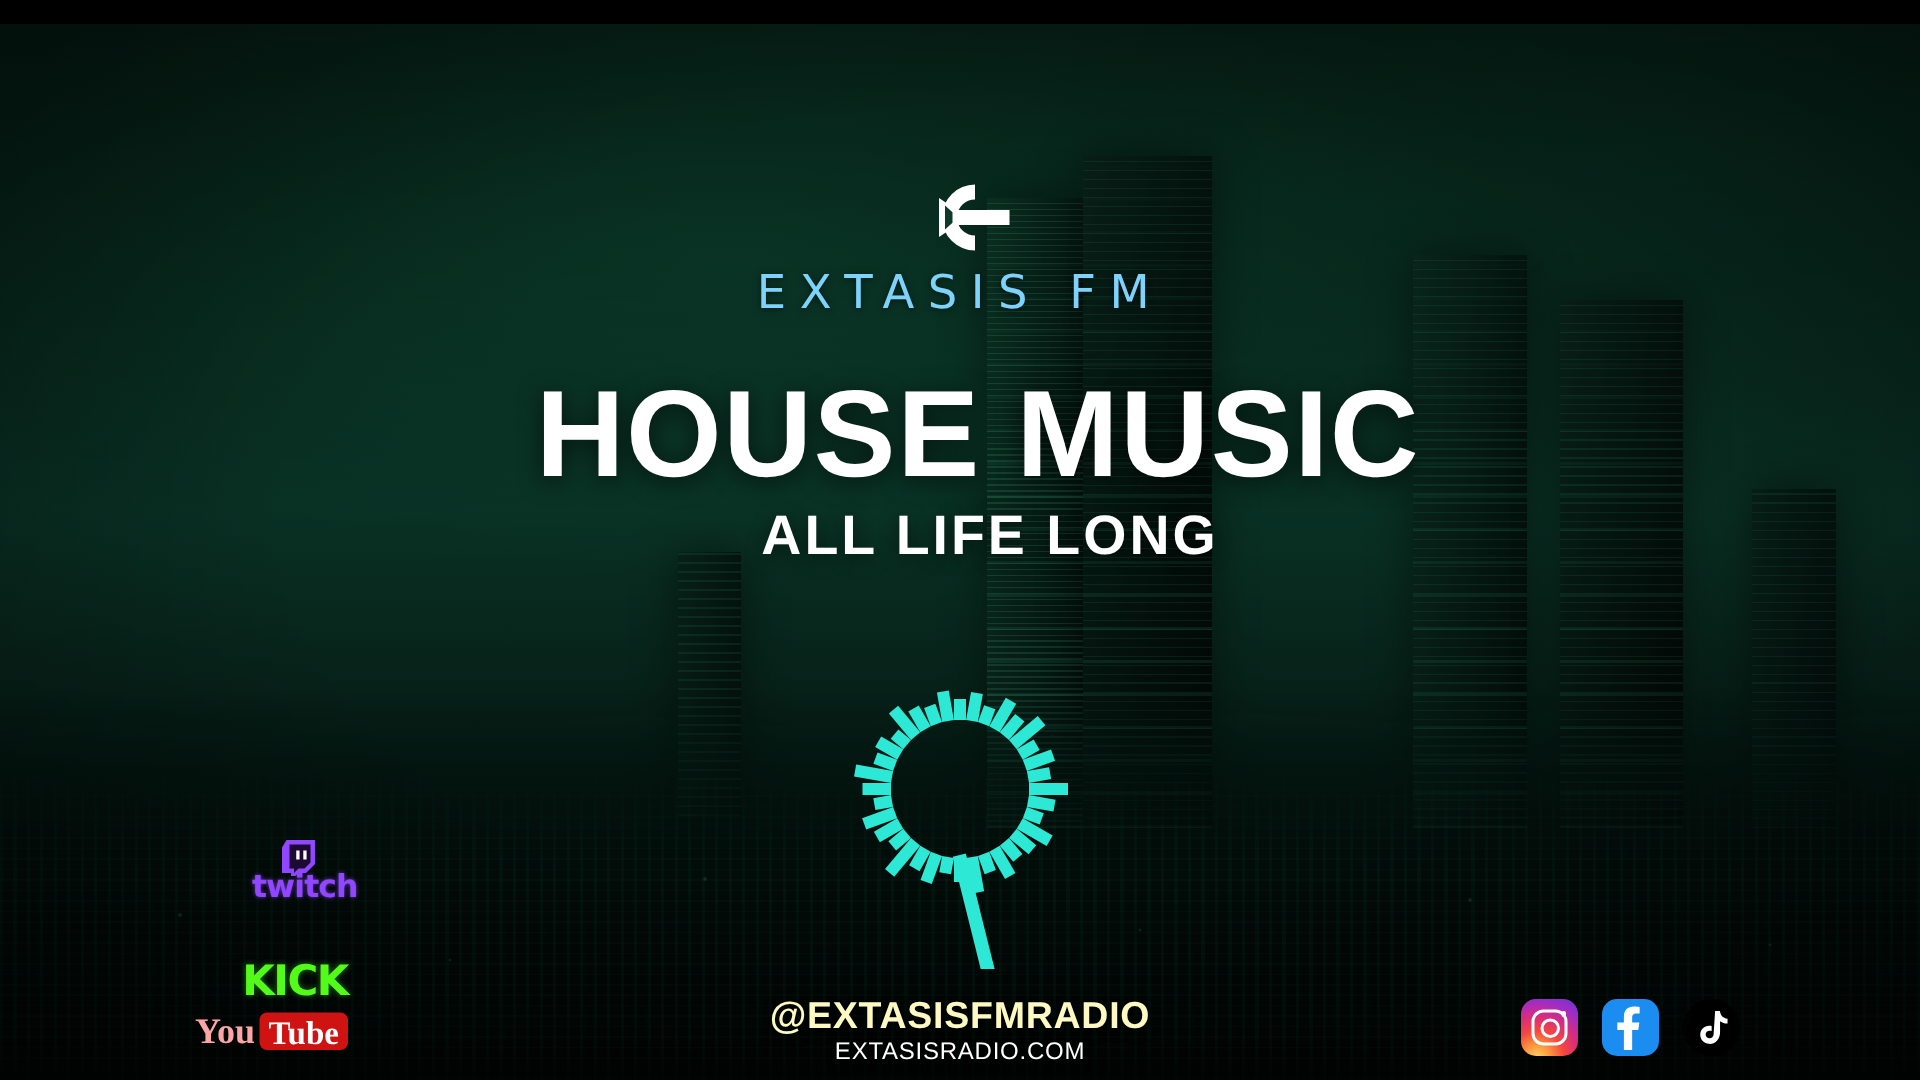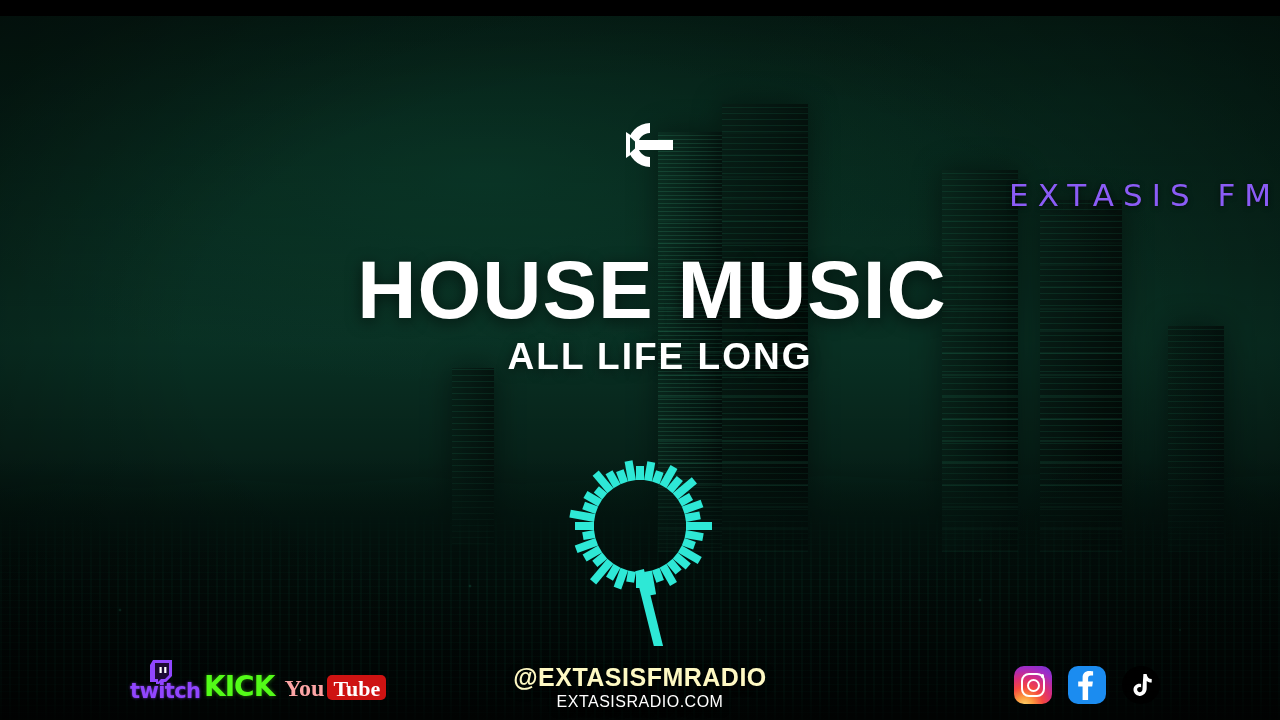--- a/index.html
+++ b/index.html
@@ -121,28 +121,27 @@
   }
 
   
   .content{ position:absolute; left:0; top:16px; width:1280px; height:704px; z-index:30; }
 
   
   .brand{ position:absolute; left:0; top:104px; width:1280px; text-align:center; }
   .brand-mark{ display:block; margin:0 auto; }
   .brand-word{
     display:block; margin:10px auto 0;
-    color:#8b5cf6;
+    color:#7dd3fc;
     font-size:31px;
     font-weight:400;
     letter-spacing:9px;
     line-height:1;
     font-family:"DejaVu Sans", sans-serif;
     text-shadow:0 1px 5px rgba(0,0,0,.55);
-    text-align:right;
   }
 
   
   .headline{ position:absolute; left:12px; top:234px; width:1280px; text-align:center; }
   .headline h1{
     color:#fff;
     font-size:82px;
     font-weight:bold;
     letter-spacing:1px;
     line-height:.98;
@@ -181,21 +180,21 @@
   .website{
     display:block; color:#fff; font-weight:normal;
     font-size:16px; letter-spacing:.5px; line-height:1.25;
     text-shadow:0 2px 8px rgba(0,0,0,.75);
     font-family:"Liberation Sans", sans-serif;
   }
 
   
   .social-left{
     position:absolute; left:130px; bottom:16px;
-    display:flex; align-items:flex-end; gap:10px;
+    display:flex; align-items:flex-end; gap:4px;flex-direction:column;
   }
   .twitch-logo{ position:relative; width:64px; height:44px; }
   .twitch-glyph{ position:absolute; left:20px; top:0; }
   .twitch-text{
     position:absolute; left:0; bottom:2px; width:64px;
     color:#9146FF; font-size:21px; font-weight:bold; line-height:1;
     letter-spacing:-.6px;
     font-family:"DejaVu Sans", sans-serif;
     text-shadow:0 0 3px rgba(145,70,255,.7);
   }

